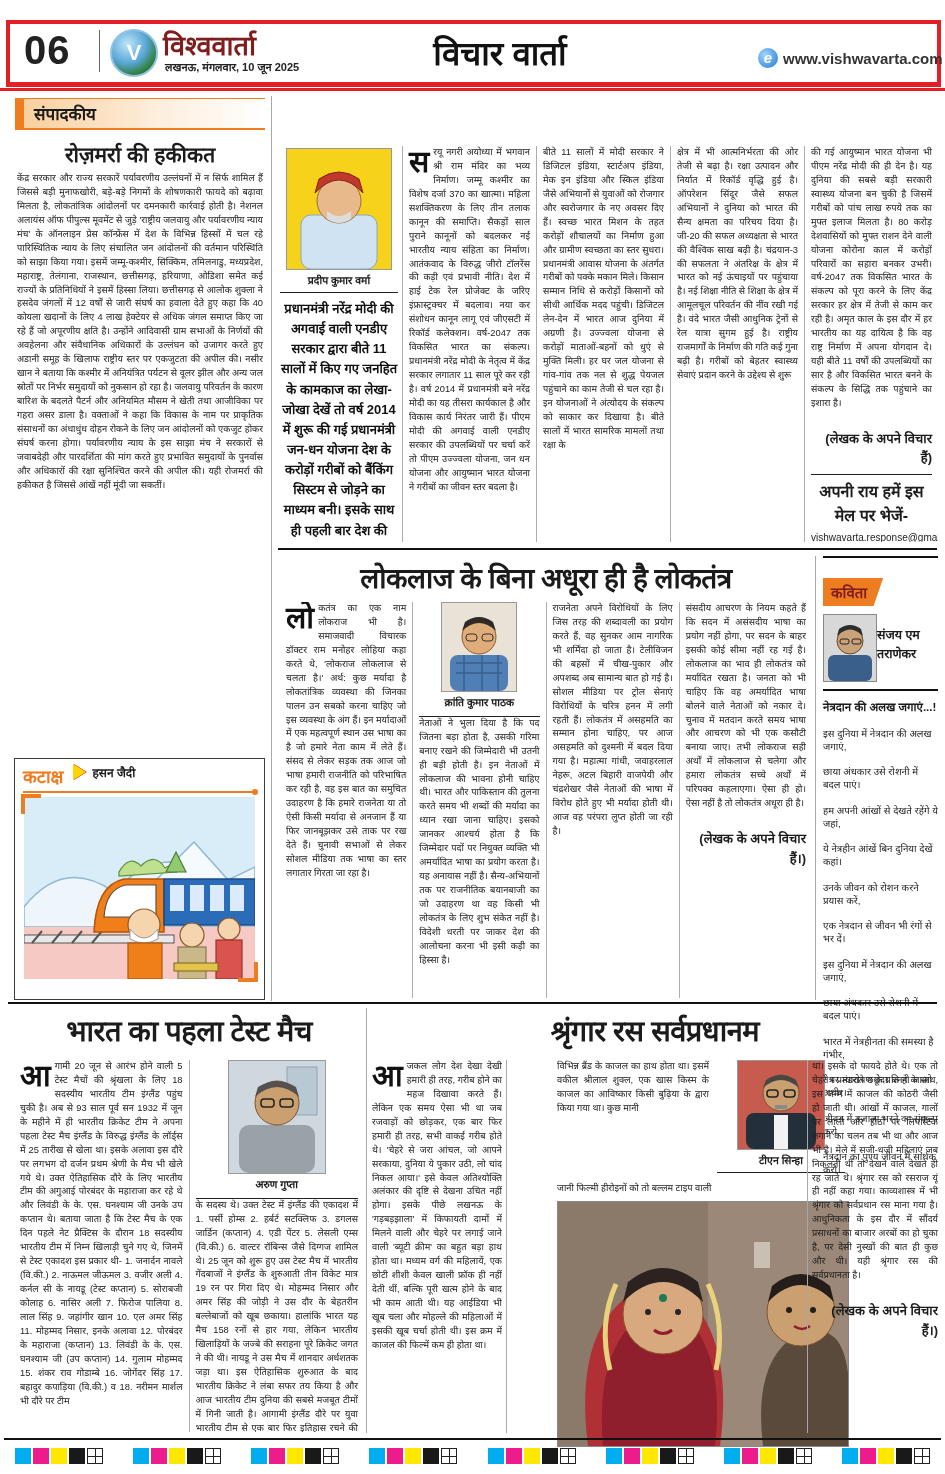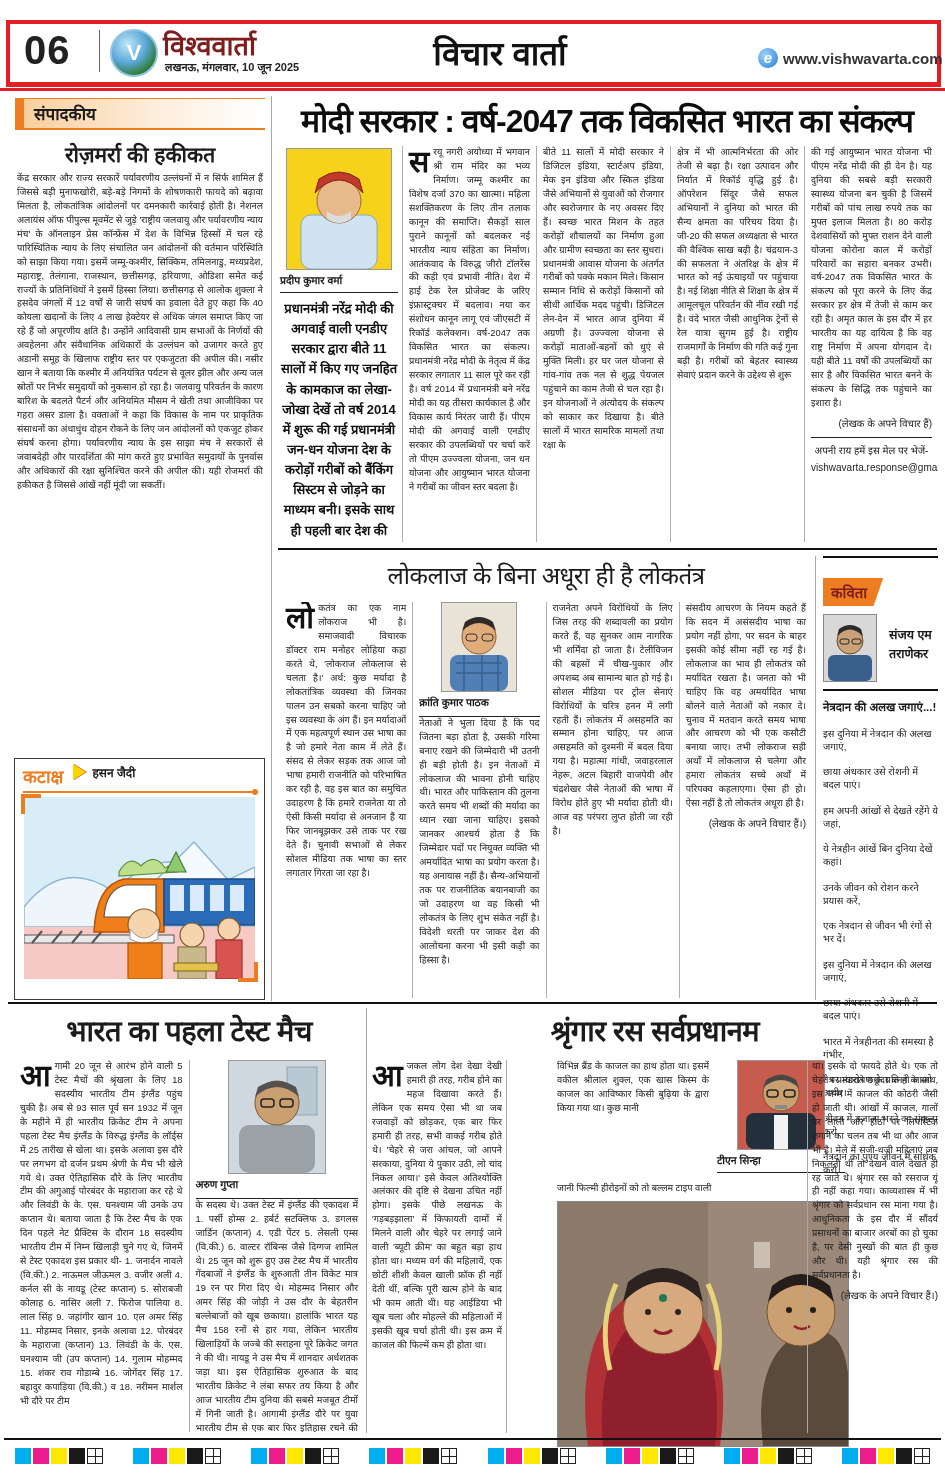--- a/index.html
+++ b/index.html
@@ -4,22 +4,22 @@
 <style>
   html,body{margin:0;padding:0;background:#f2f2f2;}
   .page{position:relative;width:945px;height:1474px;background:#fff;margin:0 auto;
         font-family:"Liberation Sans",sans-serif;overflow:hidden;color:#1b1b1b;}
   .abs{position:absolute;}
   .body-sm{font-size:9.3px;line-height:1.5;text-align:justify;color:#1c1c1c;overflow:hidden;}
   .colrow{display:flex;}
   .col{padding:0 6px;overflow:hidden;flex:1;}
   .col + .col{border-left:1px solid #adadad;}
   .dropcap{float:left;font-size:30px;line-height:.9;font-weight:bold;margin:2px 4px 0 0;color:#111;}
-  .caption{font-weight:bold;text-align:left;font-size:10.5px;border-bottom:1.5px solid #222;padding:3px 0 5px;}
-  .signoff{font-weight:normal;text-align:right;font-size:10px;margin-top:5px;}
+  .caption{font-weight:bold;text-align:center;font-size:10.5px;border-bottom:1.5px solid #222;padding:3px 0 5px;}
+  .signoff{font-weight:bold;text-align:right;font-size:13px;margin-top:18px;}
   .hline{background:#111;}
   .vline{background:#a8a8a8;width:1px;}
 
   
   .hdr-box{left:6px;top:20px;width:927px;height:58px;border:4px solid #e31e24;border-bottom-width:5px;background:#fff;}
   .pageno{left:24px;top:28px;font-size:40px;font-weight:bold;color:#222;letter-spacing:1px;}
   .hdr-div{left:99px;top:30px;width:1px;height:42px;background:#666;}
   .logo{left:110px;top:29px;width:44px;height:44px;border-radius:50%;
         background:radial-gradient(circle at 35% 30%,#bfe6f7 0%,#5aa7d8 45%,#2e7d32 75%,#1b5e9e 100%);
         display:flex;align-items:center;justify-content:center;color:#fff;font-weight:bold;font-size:22px;
@@ -54,35 +54,35 @@
   .corner-tl{position:absolute;left:-3px;top:-3px;width:16px;height:16px;border-left:4px solid #ee7d22;border-top:4px solid #ee7d22;}
   .corner-br{position:absolute;right:-3px;bottom:-3px;width:16px;height:16px;border-right:4px solid #ee7d22;border-bottom:4px solid #ee7d22;}
 
   
   .lead-headline{left:276px;top:98px;width:662px;text-align:center;font-size:32px;font-weight:bold;letter-spacing:-1px;color:#0d0d0d;}
   .lead-cols{left:278px;top:146px;width:660px;height:396px;}
   .lead-c1{flex:0 0 118px;padding:0 4px 0 2px;}
   .photo-frame{width:104px;height:120px;margin:2px auto 0;border:1px solid #999;overflow:hidden;}
   .pull-quote{font-size:13px;line-height:1.55;font-weight:bold;text-align:center;margin-top:6px;color:#111;}
   .feedback{margin-top:6px;border-top:1.5px solid #222;padding-top:5px;text-align:center;}
-  .feedback .l1{font-weight:normal;font-size:10px;}
+  .feedback .l1{font-weight:bold;font-size:16px;}
   .feedback .l2{font-size:10px;margin-top:2px;}
 
   
   .mid-line{left:278px;top:548px;width:659px;height:2px;}
-  .dem-headline{left:280px;top:558px;width:532px;text-align:center;font-size:24px;font-weight:normal;letter-spacing:-.5px;}
+  .dem-headline{left:280px;top:558px;width:532px;text-align:center;font-size:28px;font-weight:bold;letter-spacing:-.5px;}
   .dem-cols{left:280px;top:602px;width:532px;height:396px;}
   .dem-photo{width:74px;height:88px;margin:0 auto;border:1px solid #999;overflow:hidden;}
   .v-kav{left:815px;top:556px;height:444px;}
   .kav-box{left:823px;top:556px;width:115px;height:444px;border-top:2px solid #111;}
   .kav-ribbon{display:inline-block;margin-top:20px;background:#ee7d22;color:#7f1d1d;font-weight:bold;font-size:15px;
               padding:4px 16px 4px 8px;clip-path:polygon(0 0,100% 0,84% 100%,0 100%);}
   .kav-authrow{display:flex;margin-top:8px;}
   .kav-photo{width:52px;height:66px;border:1px solid #888;overflow:hidden;flex:0 0 52px;}
-  .kav-name{font-weight:bold;font-size:12.5px;line-height:1.5;padding:12px 0 0 12px;}
+  .kav-name{font-weight:bold;font-size:12.5px;line-height:1.5;padding:12px 0 0 0;}
   .kav-underline{border-bottom:2px solid #111;margin:7px 0 4px;}
   .kav-title{font-weight:bold;font-size:11.5px;margin:8px 0 2px;}
   .kav-line{font-size:9.8px;margin:12.5px 0;color:#222;}
 
   
   .bot-line{left:8px;top:1002px;width:929px;height:2px;}
   .cric-headline{left:14px;top:1010px;width:350px;text-align:center;font-size:29px;font-weight:bold;letter-spacing:-.5px;}
   .cric-cols{left:14px;top:1060px;width:350px;height:372px;}
   .cric-photo{width:96px;height:112px;margin:0 auto;border:1px solid #999;overflow:hidden;}
   .v-bot{left:366px;top:1008px;height:425px;}
@@ -167,21 +167,20 @@
         <rect x="154" y="150" width="28" height="32" fill="#c9b98a" stroke="#8a7a4a" stroke-width="1.2"></rect>
         <circle cx="205" cy="132" r="11" fill="#f5d4ae" stroke="#8a5a2d" stroke-width="1.2"></circle>
         <rect x="192" y="143" width="26" height="39" fill="#d9534f" stroke="#9e2f2b" stroke-width="1.2"></rect>
         <rect x="150" y="166" width="44" height="8" fill="#e3c34a" stroke="#7a6420" stroke-width="1"></rect>
       </svg>
       <span class="corner-tl"></span>
       <span class="corner-br"></span>
     </div>
   </div>
 
-  <div class="abs lead-headline">मोदी सरकार : वर्ष-2047 तक विकसित भारत का संकल्प</div>
   <div class="abs lead-cols colrow">
     <div class="col lead-c1" style="flex:0 0 118px;">
       <div class="photo-frame">
         <svg width="104" height="120" viewBox="0 0 104 120">
           <rect width="104" height="120" fill="#f6d21a"></rect>
           <rect x="14" y="66" width="76" height="54" rx="10" fill="#cfe3f2" stroke="#8aa8c4"></rect>
           <circle cx="52" cy="52" r="22" fill="#e8b98a" stroke="#9c6b3c"></circle>
           <path d="M28,44 q24,-26 48,0 l-4,-14 q-20,-14 -40,0 Z" fill="#c0392b" stroke="#7e241b"></path>
           <path d="M40,62 q12,10 24,0 l0,8 q-12,8 -24,0 Z" fill="#dcdcdc"></path>
         </svg>

